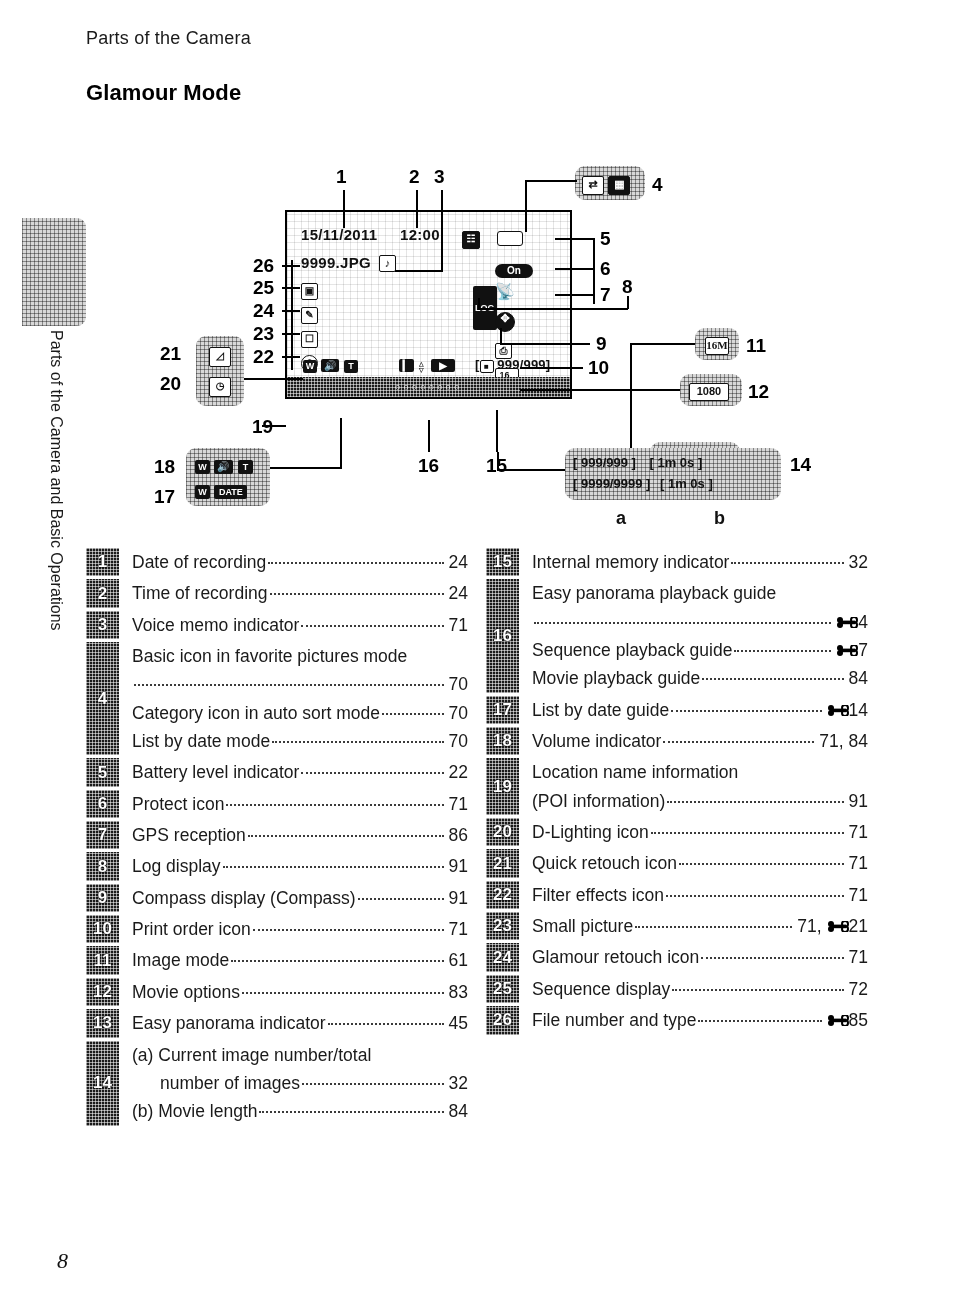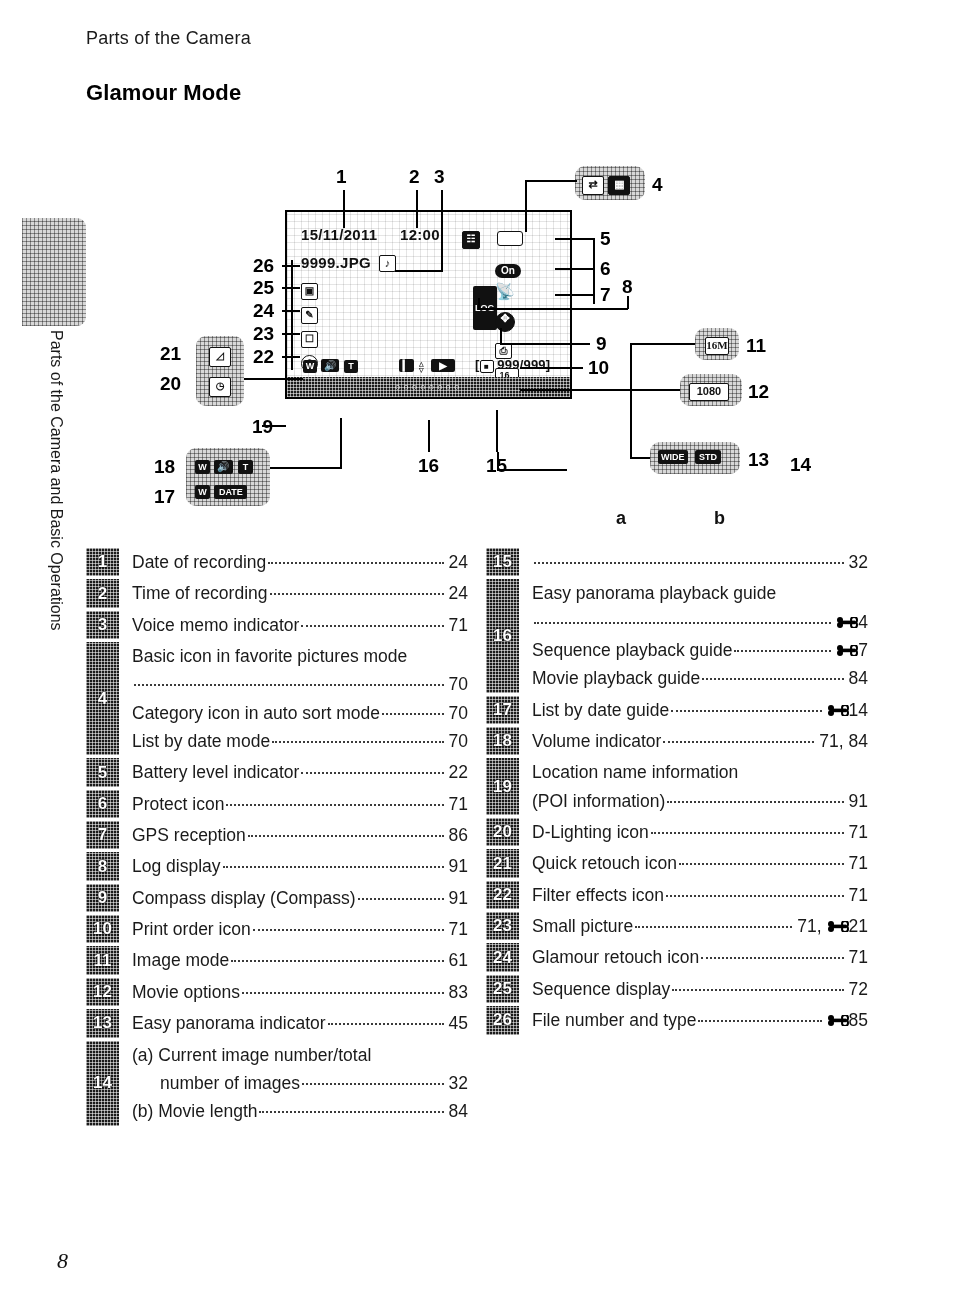--- a/index.html
+++ b/index.html
@@ -151,21 +151,21 @@
       <span class="mi mi-sq" style="width:17px;height:17px;font-size:10px;">◿</span>
     </div>
 
     <div class="osd" style="left:175px;top:16px;">
       <span class="mi mi-sq" style="width:18px;height:18px;font-size:10px;background:#111;color:#fff;">☷</span>
     </div>
     <div class="osd" style="left:210px;top:19px;">
       <span class="mi" style="width:24px;height:13px;border-radius:3px;"></span>
     </div>
     <div class="osd" style="left:208px;top:48px;">
-      <span class="chipdark" style="width:26px;height:14px;font-size:10px;line-height:14px;border-radius:7px;">On</span>
+      <span class="chipdark" style="width:38px;height:14px;font-size:10px;line-height:14px;border-radius:7px;">On</span>
     </div>
     <div class="osd" style="left:186px;top:74px;font-size:9px;font-weight:bold;">
       <span class="chipdark" style="padding:17px 2px;font-size:9px;">LOG</span>
     </div>
     <div class="osd" style="left:208px;top:70px;">
       <span style="font-size:16px;font-weight:bold;">📡</span>
     </div>
     <div class="osd" style="left:208px;top:96px;">
       <span class="mi" style="width:18px;height:18px;border-radius:50%;font-size:11px;background:#111;color:#fff;">✥</span>
     </div>
@@ -308,20 +308,30 @@
     <div style="position:absolute;left:9px;top:33px;">
       <span class="chipdark" style="width:15px;height:14px;font-size:9px;line-height:14px;">W</span>
       <span class="chipdark" style="width:33px;height:14px;font-size:9px;line-height:14px;">DATE</span>
     </div>
   </div>
   <div class="lbl" style="left:154px;top:296px;">18</div>
   <div class="lbl" style="left:154px;top:326px;">17</div>
 
   <div class="ln v" style="left:497px;top:292px;height:18px;"></div>
   <div class="ln h" style="left:497px;top:309px;width:70px;"></div>
+  <div class="bubble dither-light" style="left:565px;top:288px;width:216px;height:52px;">
+    <div style="position:absolute;left:8px;top:7px;font-size:13px;font-weight:bold;white-space:nowrap;">
+      <span>[ 999/999 ]</span>
+      <span style="margin-left:10px;">[  1m 0s ]</span>
+    </div>
+    <div style="position:absolute;left:8px;top:28px;font-size:13px;font-weight:bold;white-space:nowrap;">
+      <span>[ 9999/9999 ]</span>
+      <span style="margin-left:6px;">[   1m 0s ]</span>
+    </div>
+  </div>
   <div class="lbl" style="left:790px;top:294px;">14</div>
   <div class="ab" style="left:616px;top:348px;">a</div>
   <div class="ab" style="left:714px;top:348px;">b</div>
 </div>
 
 <div id="legend">
   <div class="col" id="col-left">
       <div class="lrow">
         <div class="badge dither-dark">
           <span>1</span>
@@ -512,20 +522,21 @@
         </div>
       </div>
     </div>
   <div class="col" id="col-right">
       <div class="lrow">
         <div class="badge dither-dark">
           <span>15</span>
         </div>
         <div class="entries">
           <div class="entry">
+            <span class="txt">Internal memory indicator</span>
             <span class="dots"></span>
             <span class="pg">32</span>
           </div>
         </div>
       </div>
       <div class="lrow">
         <div class="badge dither-dark">
           <span>16</span>
         </div>
         <div class="entries">

